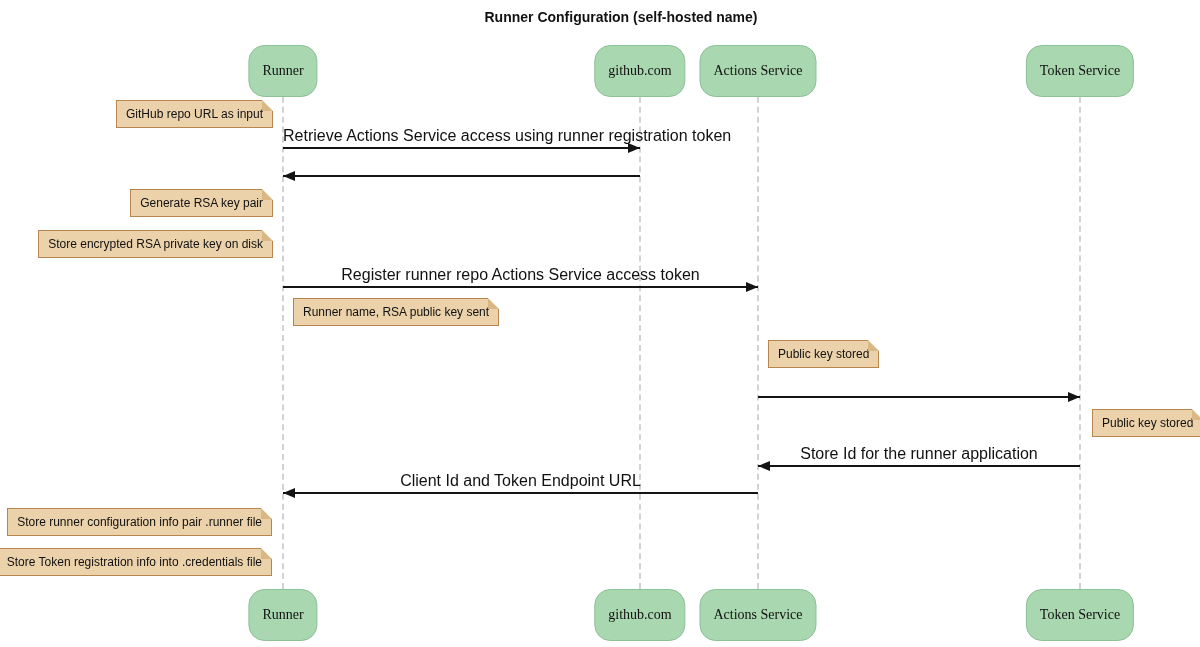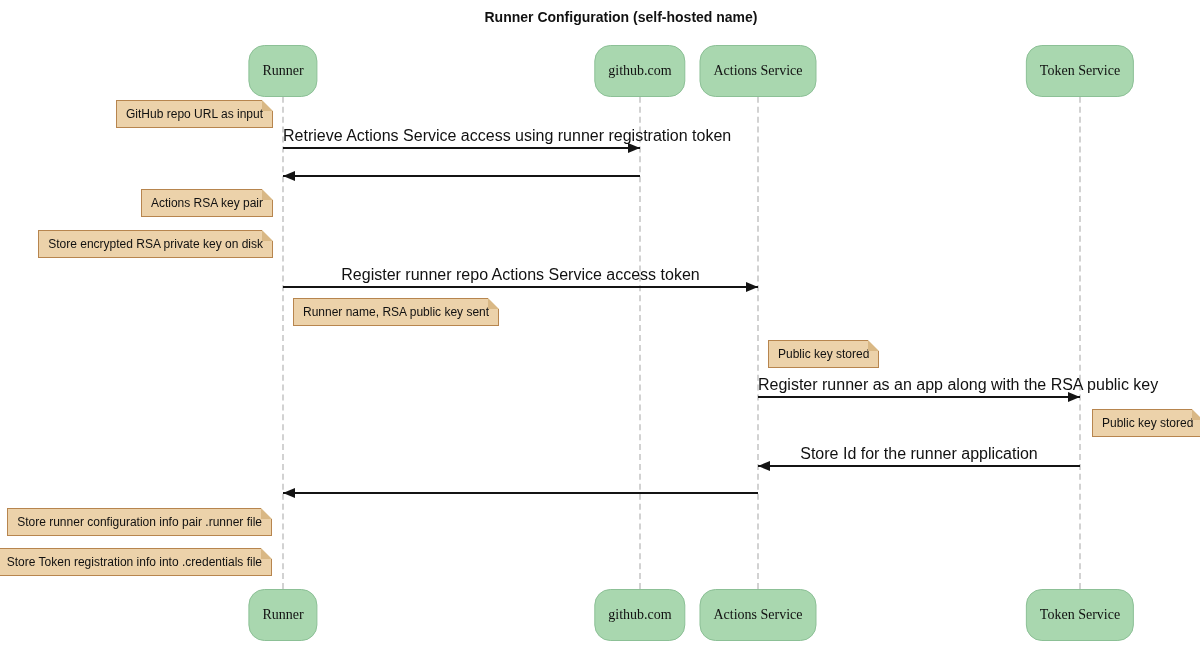--- a/index.html
+++ b/index.html
@@ -118,35 +118,35 @@
   <div class="message arrow-left" style="left:283px; width:357px; top:159px">
     <div class="arrowhead"></div>
   </div>
 
   <div class="message arrow-right" style="left:283px; width:475px; top:270px">
     <div class="msg-label">Register runner repo Actions Service access token</div>
     <div class="arrowhead"></div>
   </div>
 
   <div class="message arrow-right" style="left:758px; width:322px; top:380px">
-    <div class="msg-label">Register runner as an app along with the RSA public key</div>
     <div class="arrowhead"></div>
   </div>
 
   <div class="message arrow-left" style="left:758px; width:322px; top:449px">
     <div class="msg-label">Store Id for the runner application</div>
     <div class="arrowhead"></div>
   </div>
 
   <div class="message arrow-left" style="left:283px; width:475px; top:476px">
+    <div class="msg-label">Client Id and Token Endpoint URL</div>
     <div class="arrowhead"></div>
   </div>
 
   <div class="note" style="right:927px; top:100px">GitHub repo URL as input</div>
-  <div class="note" style="right:927px; top:189px">Actions RSA key pair</div>
+  <div class="note" style="right:927px; top:189px">Generate RSA key pair</div>
   <div class="note" style="left:293px; top:298px">Runner name, RSA public key sent</div>
   <div class="note" style="right:927px; top:230px">Store encrypted RSA private key on disk</div>
   <div class="note" style="left:768px; top:340px">Public key stored</div>
   <div class="note" style="left:1092px; top:409px">Public key stored</div>
   <div class="note" style="right:928px; top:508px">Store runner configuration info pair .runner file</div>
   <div class="note" style="right:928px; top:548px">Store Token registration info into .credentials file</div>
 
 </div>
 
 </body></html>

